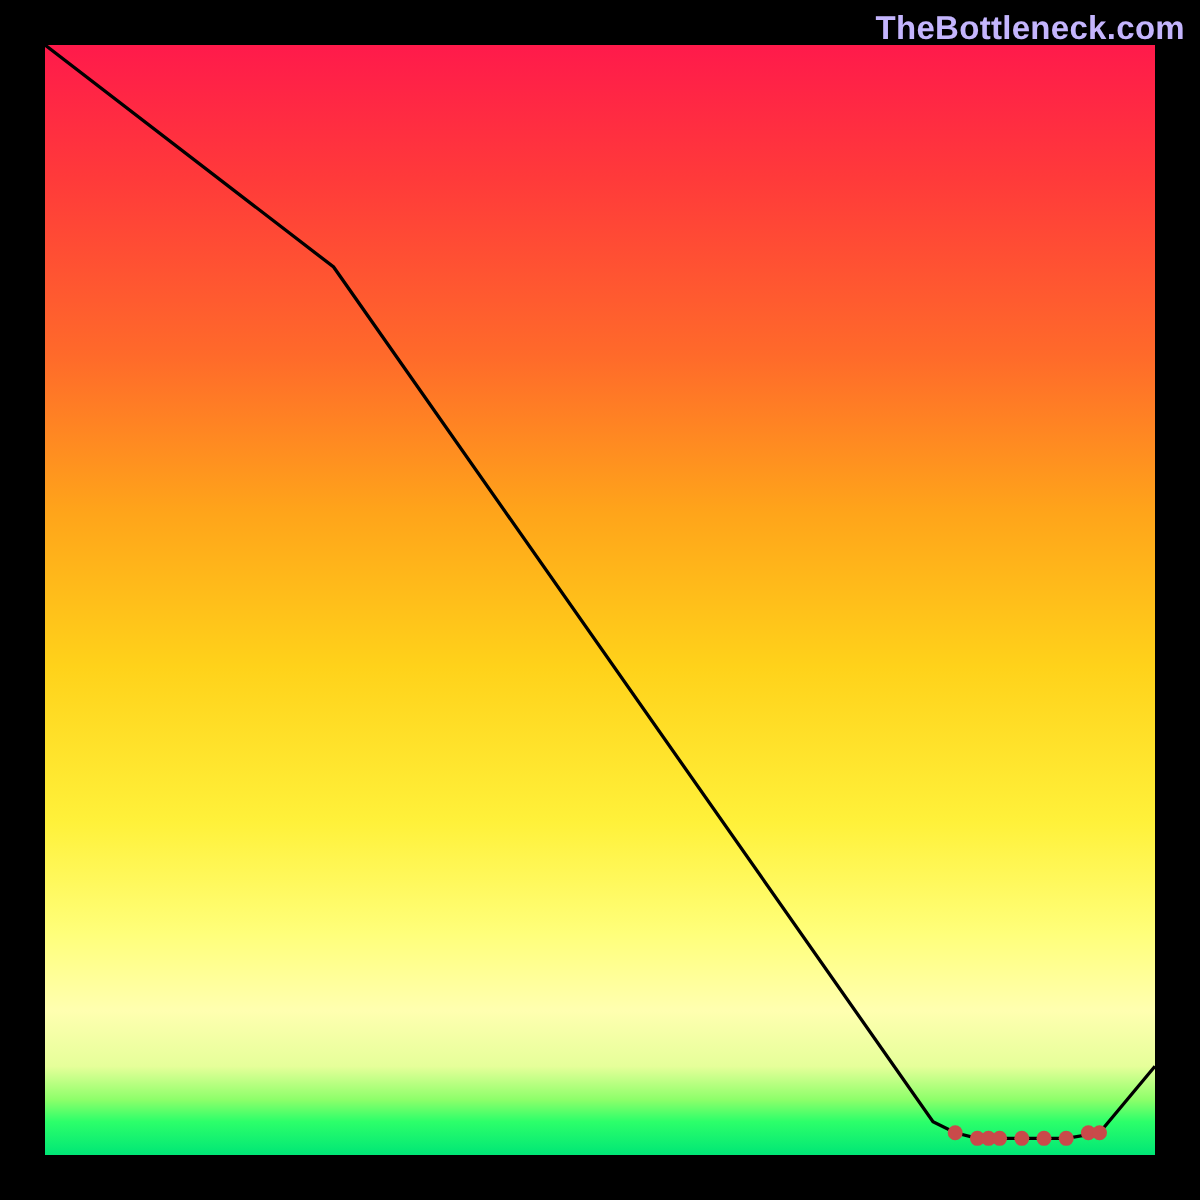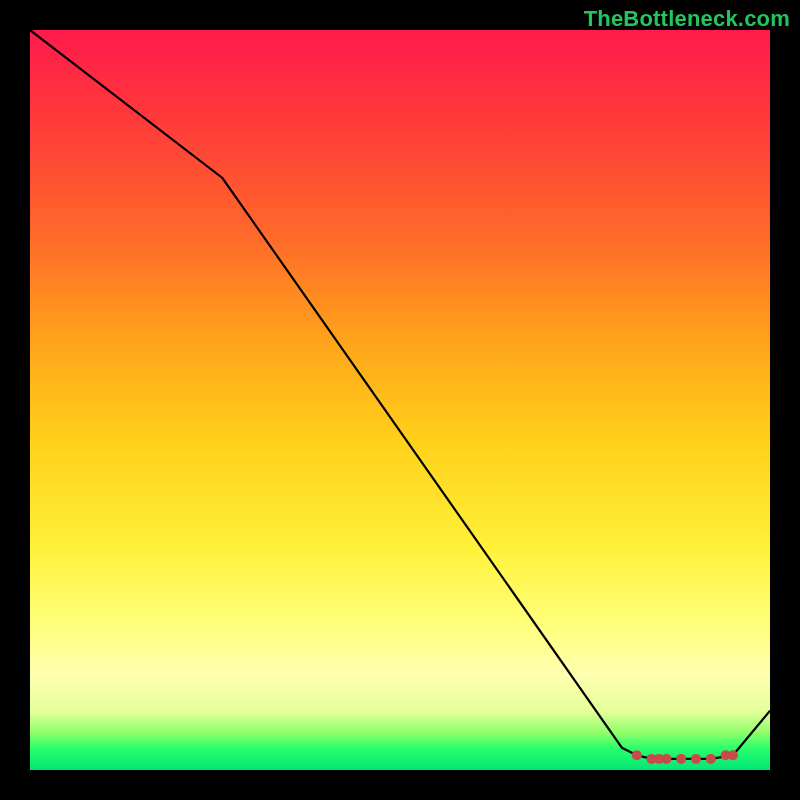--- a/index.html
+++ b/index.html
@@ -37,21 +37,21 @@
       #e6ff9a 92%,
       #8eff6a 95%,
       #2cff6a 97%,
       #00e676 100%
     );
   }
   .watermark {
     position: absolute;
     top: 6px;
     right: 10px;
-    color: #22c55e;
+    color: #c4b5fd;
     font-size: 22px;
     font-weight: 600;
     letter-spacing: 0.2px;
     pointer-events: none;
     user-select: none;
   }
   svg.overlay {
     position: absolute;
     left: 30px;
     top: 30px;

